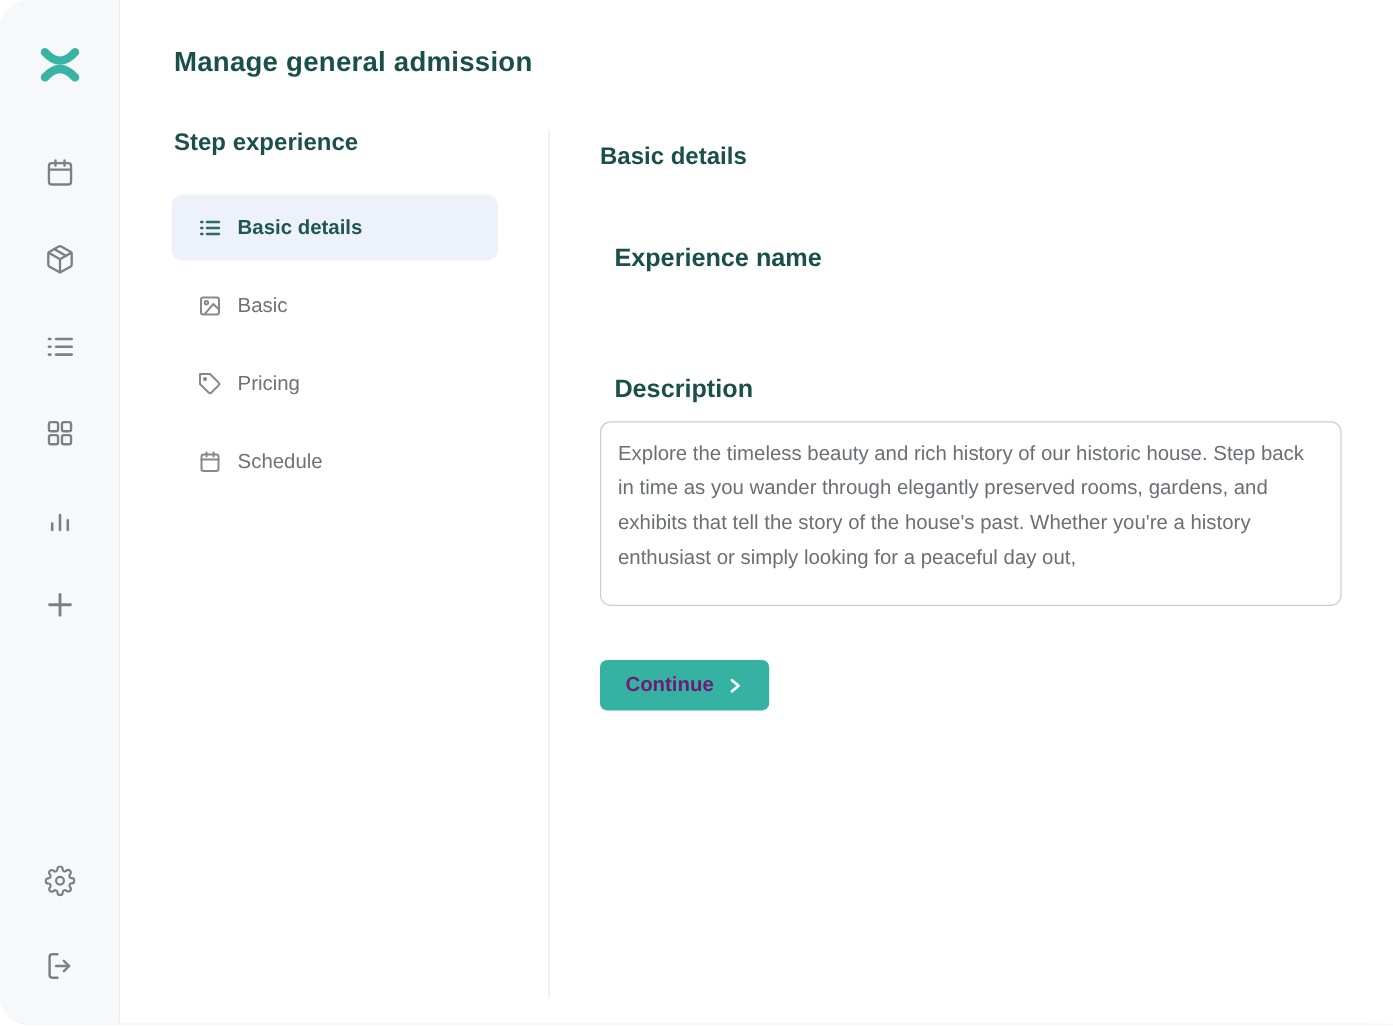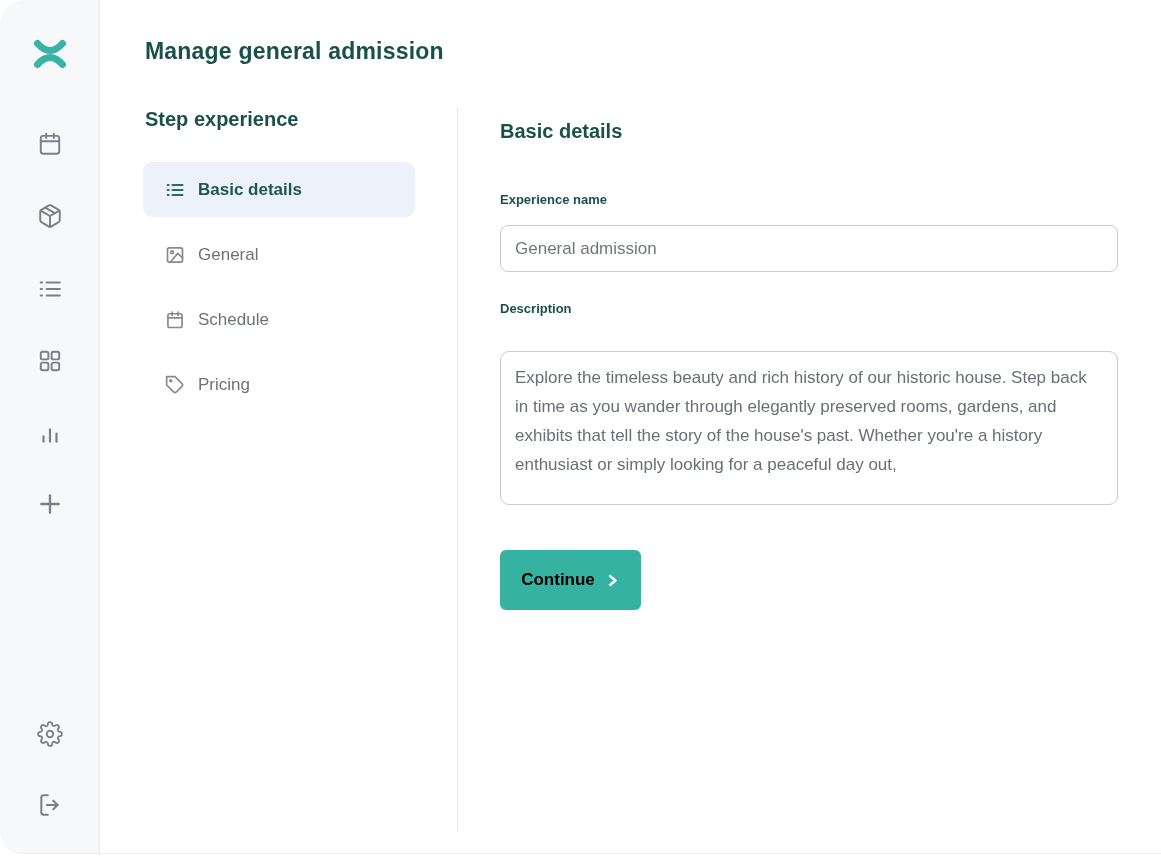--- a/index.html
+++ b/index.html
@@ -55,41 +55,41 @@
     position:absolute; left:356px; top:108px; width:1px; height:724px;
     background:#e6e8ea;
   }
   
   .form { position:absolute; left:399px; top:0; width:618px; bottom:0; }
   .form-title {
     position:absolute; left:0; top:120px; margin:0;
     font-size:20px; font-weight:700; color:#1a5049;
   }
   .field-label {
-    position:absolute; left:0; margin:0;
-    font-size:13px; font-weight:700; color:#1a5049;
+    position:absolute; left:0; margin:12px;
+    font-size:21px; font-weight:700; color:#1a5049;
   }
   .label-name { top:192px; }
   .label-desc { top:301px; }
   .text-input {
     position:absolute; left:0; top:225px; width:618px; height:47px;
     border:1px solid #c9cdd2; border-radius:8px; background:#fff;
     padding:0 14px; font-family:"Liberation Sans", sans-serif;
     font-size:17px; color:#71767c; outline:none;
   }
   .text-area {
     position:absolute; left:0; top:351px; width:618px; height:154px;
     border:1px solid #c9cdd2; border-radius:9px; background:#fff;
     padding:11px 14px; font-family:"Liberation Sans", sans-serif;
     font-size:17px; line-height:29px; color:#6a6f75;
     resize:none; outline:none; overflow:hidden;
   }
   .continue-btn {
-    position:absolute; left:0; top:550px; height:60px; min-width:141px;
-    border:none; border-radius:6px; background:#35b2a2; color:#000000;
+    position:absolute; left:0; top:550px; height:42px; min-width:141px;
+    border:none; border-radius:6px; background:#35b2a2; color:#701a75;
     font-family:"Liberation Sans", sans-serif; font-size:17px; font-weight:700;
     display:inline-flex; align-items:center; justify-content:center; gap:10px;
     padding:0 18px; cursor:pointer;
   }
   .continue-btn svg { display:block; }
 </style>
 </head>
 <body>
 
 <div class="app">
@@ -188,50 +188,49 @@
         </svg>
         <span>Basic details</span>
       </div>
 
       <div class="nav-item">
         <svg width="20" height="20" viewBox="0 0 24 24" fill="none" stroke-width="2" stroke-linecap="round" stroke-linejoin="round">
           <rect x="3" y="3.5" width="18" height="17" rx="2.2"></rect>
           <circle cx="8.4" cy="8.8" r="1.7"></circle>
           <path d="M21 15.5 15.3 10 6.5 20.3"></path>
         </svg>
-        <span>General</span>
+        <span>Basic</span>
+      </div>
+
+      <div class="nav-item">
+        <svg width="20" height="20" viewBox="0 0 24 24" fill="none" stroke-width="2" stroke-linecap="round" stroke-linejoin="round">
+          <path d="M20.59 13.41l-7.17 7.17a2 2 0 0 1-2.83 0L2 12V2h10l8.59 8.59a2 2 0 0 1 0 2.82z"></path>
+          <circle cx="7" cy="7" r="1.1"></circle>
+        </svg>
+        <span>Pricing</span>
       </div>
 
       <div class="nav-item">
         <svg width="20" height="20" viewBox="0 0 24 24" fill="none" stroke-width="2" stroke-linecap="round" stroke-linejoin="round">
           <rect x="3.5" y="4.5" width="17" height="16.5" rx="2.2"></rect>
           <line x1="8.5" y1="2.5" x2="8.5" y2="6.5"></line>
             <line x1="15.5" y1="2.5" x2="15.5" y2="6.5"></line>
           <line x1="3.5" y1="9.5" x2="20.5" y2="9.5"></line>
         </svg>
         <span>Schedule</span>
       </div>
-
-      <div class="nav-item">
-        <svg width="20" height="20" viewBox="0 0 24 24" fill="none" stroke-width="2" stroke-linecap="round" stroke-linejoin="round">
-          <path d="M20.59 13.41l-7.17 7.17a2 2 0 0 1-2.83 0L2 12V2h10l8.59 8.59a2 2 0 0 1 0 2.82z"></path>
-          <circle cx="7" cy="7" r="1.1"></circle>
-        </svg>
-        <span>Pricing</span>
-      </div>
     </nav>
 
     <div class="v-divider"></div>
 
     <section class="form">
 
       <h2 class="form-title">Basic details</h2>
 
       <label class="field-label label-name">Experience name</label>
-      <input class="text-input" type="text" value="General admission" style="">
 
       <label class="field-label label-desc">Description</label>
       <textarea class="text-area" style="">Explore the timeless beauty and rich history of our historic house. Step back in time as you wander through elegantly preserved rooms, gardens, and exhibits that tell the story of the house's past. Whether you're a history enthusiast or simply looking for a peaceful day out,</textarea>
 
       <button class="continue-btn">
         <span>Continue</span>
         <svg width="15" height="15" viewBox="0 0 15 15" fill="none" stroke="#ffffff" stroke-width="2.3" stroke-linecap="round" stroke-linejoin="round">
           <polyline points="5 3 10.5 7.5 5 12"></polyline>
         </svg>
       </button>

